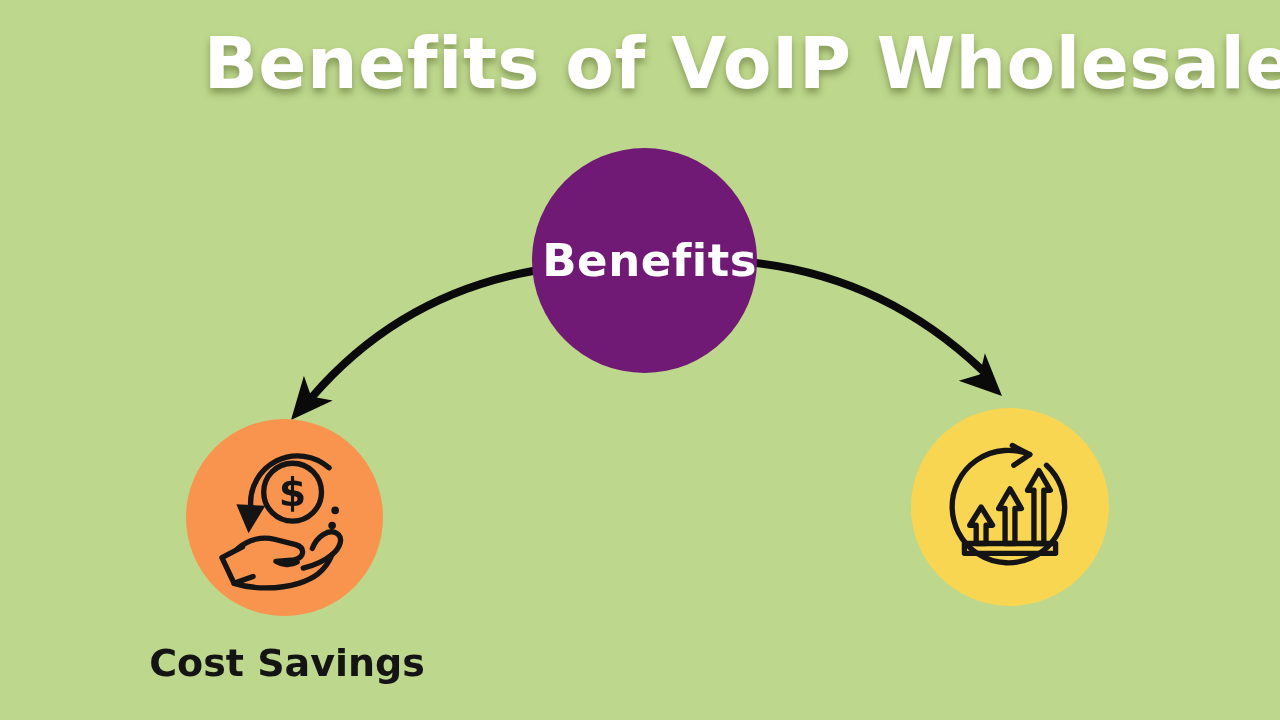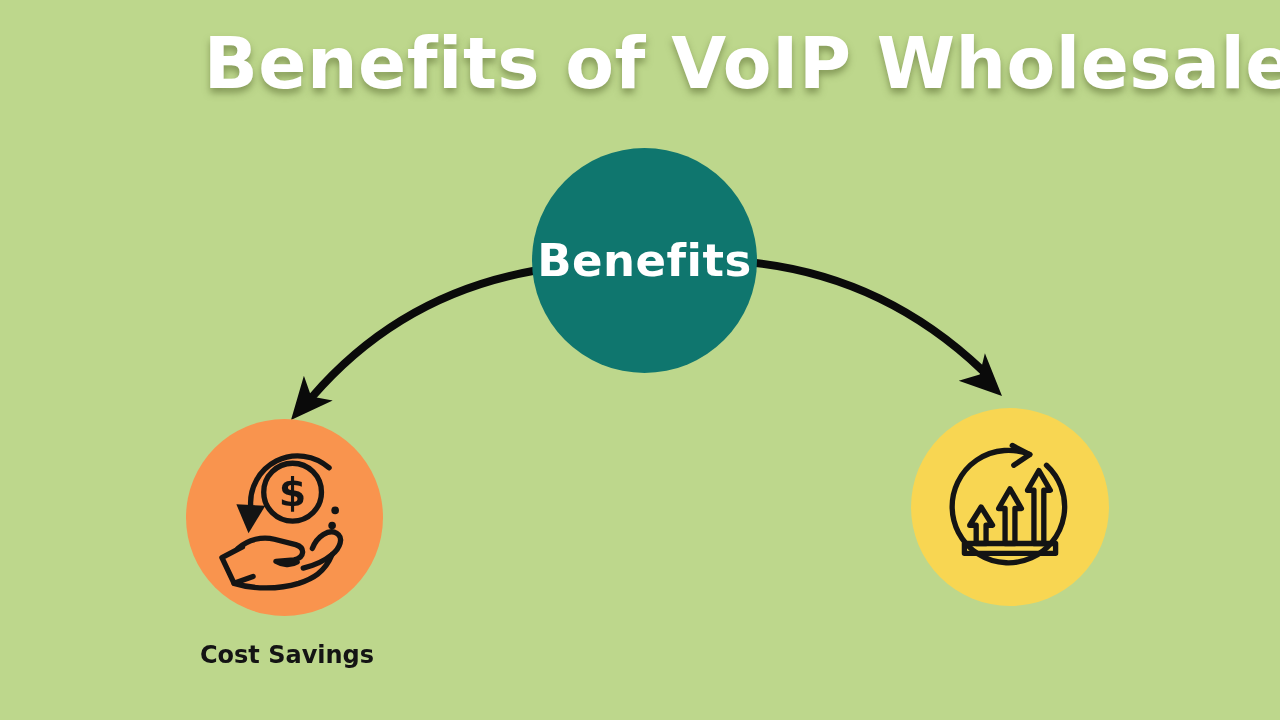--- a/index.html
+++ b/index.html
@@ -29,21 +29,21 @@
     display:flex;align-items:center;justify-content:center;
   }
   .node-center{left:532px;top:148px;width:225px;height:225px;}
   .node-center .node-label{
     color:#ffffff;font-size:45px;font-weight:bold;letter-spacing:0.5px;
   }
   .node-left{left:186px;top:419px;width:197px;height:197px;}
   .node-right{left:911px;top:408px;width:198px;height:198px;}
   .branch-label{
     position:absolute;width:400px;text-align:center;
-    font-size:24px;font-weight:bold;color:var(--label-text);
+    font-size:38px;font-weight:bold;color:var(--label-text);
     white-space:nowrap;
   }
   .label-left{left:87px;top:641px;}
   .label-right{left:819px;top:641px;}
   .icon-svg{display:block;}
 </style>
 </head>
 <body>
 
 <div class="canvas">
@@ -54,21 +54,21 @@
     <g>
       <path d="M533,271 Q400,295 312,397" fill="none" stroke="var(--arrow)" stroke-width="8" stroke-linecap="round"></path>
       <polygon points="291,420 303.9,375.7 311.2,396.4 332.7,400.5" fill="var(--arrow)"></polygon>
     </g>
     <g>
       <path d="M756,263 Q885,278 982,370" fill="none" stroke="var(--arrow)" stroke-width="8" stroke-linecap="round"></path>
       <polygon points="1002,396 958.7,380.7 979.7,374.6 984.9,353.3" fill="var(--arrow)"></polygon>
     </g>
   </svg>
 
-  <div class="node node-center" style="background: #0f766e;">
+  <div class="node node-center" style="background: #701a75; justify-content: flex-end;">
     <span class="node-label">Benefits</span>
   </div>
 
   <div class="node node-left" style="background: rgb(249, 148, 78);">
     <svg class="icon-svg" width="152" height="152" viewBox="0 0 200 200">
       <g fill="none" stroke="var(--icon-stroke)" stroke-width="7" stroke-linecap="round" stroke-linejoin="round">
 
         <circle cx="110" cy="66" r="38"></circle>
 
         <path d="M158,34 A62,62 0 0 0 55,86"></path>

